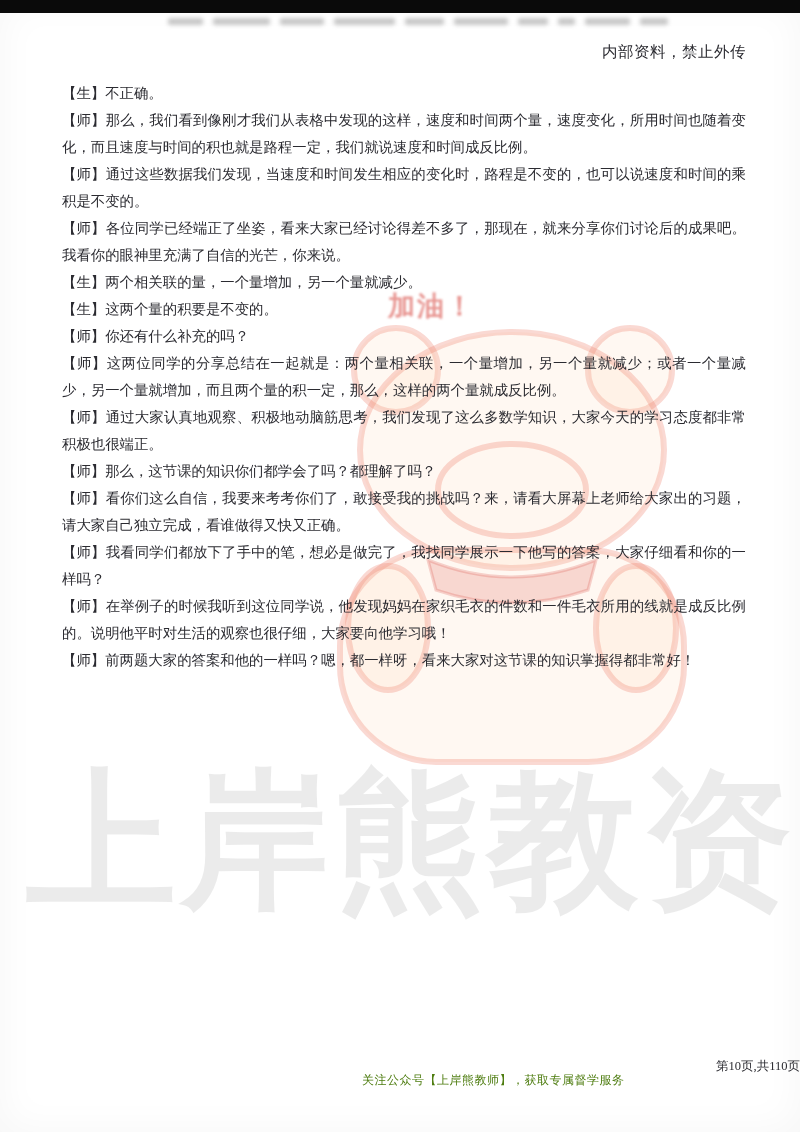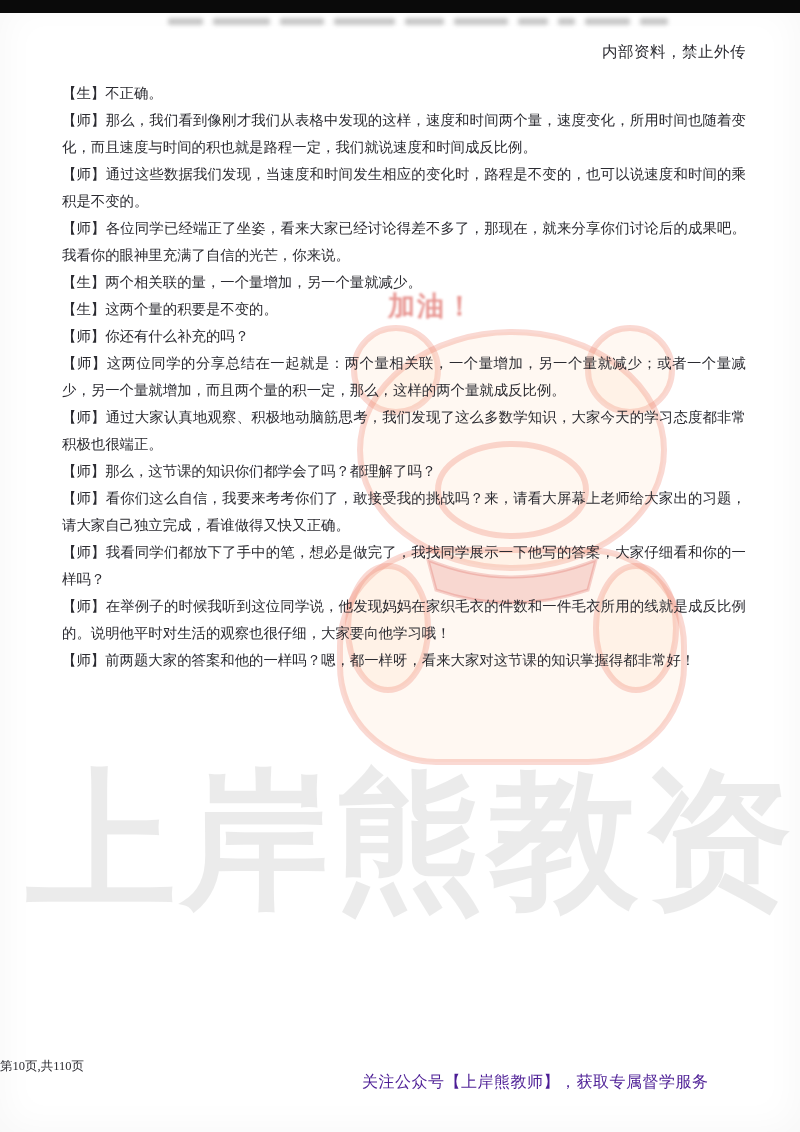--- a/index.html
+++ b/index.html
@@ -44,25 +44,25 @@
   .dialogue{
     position:absolute;top:80px;left:62px;width:684px;
     z-index:2;
     color:#2b2b31;
     font-size:14.4px;line-height:27px;
     text-align:justify;
   }
   .dialogue p{margin:0;padding:0;}
   .footer-page{
     position:absolute;top:1058px;left:0;width:800px;
-    text-align:left;font-size:12.5px;color:#2b2b31;z-index:2;
+    text-align:right;font-size:12.5px;color:#2b2b31;z-index:2;
   }
   .footer-subscribe{
     position:absolute;top:1072px;left:362px;
-    font-size:16px;color:#4c1d95;letter-spacing:.5px;z-index:2;
+    font-size:12px;color:#4d7c0f;letter-spacing:.5px;z-index:2;
   }
 </style>
 </head>
 <body>
 
 <div class="page">
 
   <div class="top-black-bar"></div>
 
   <div class="blurred-title">

